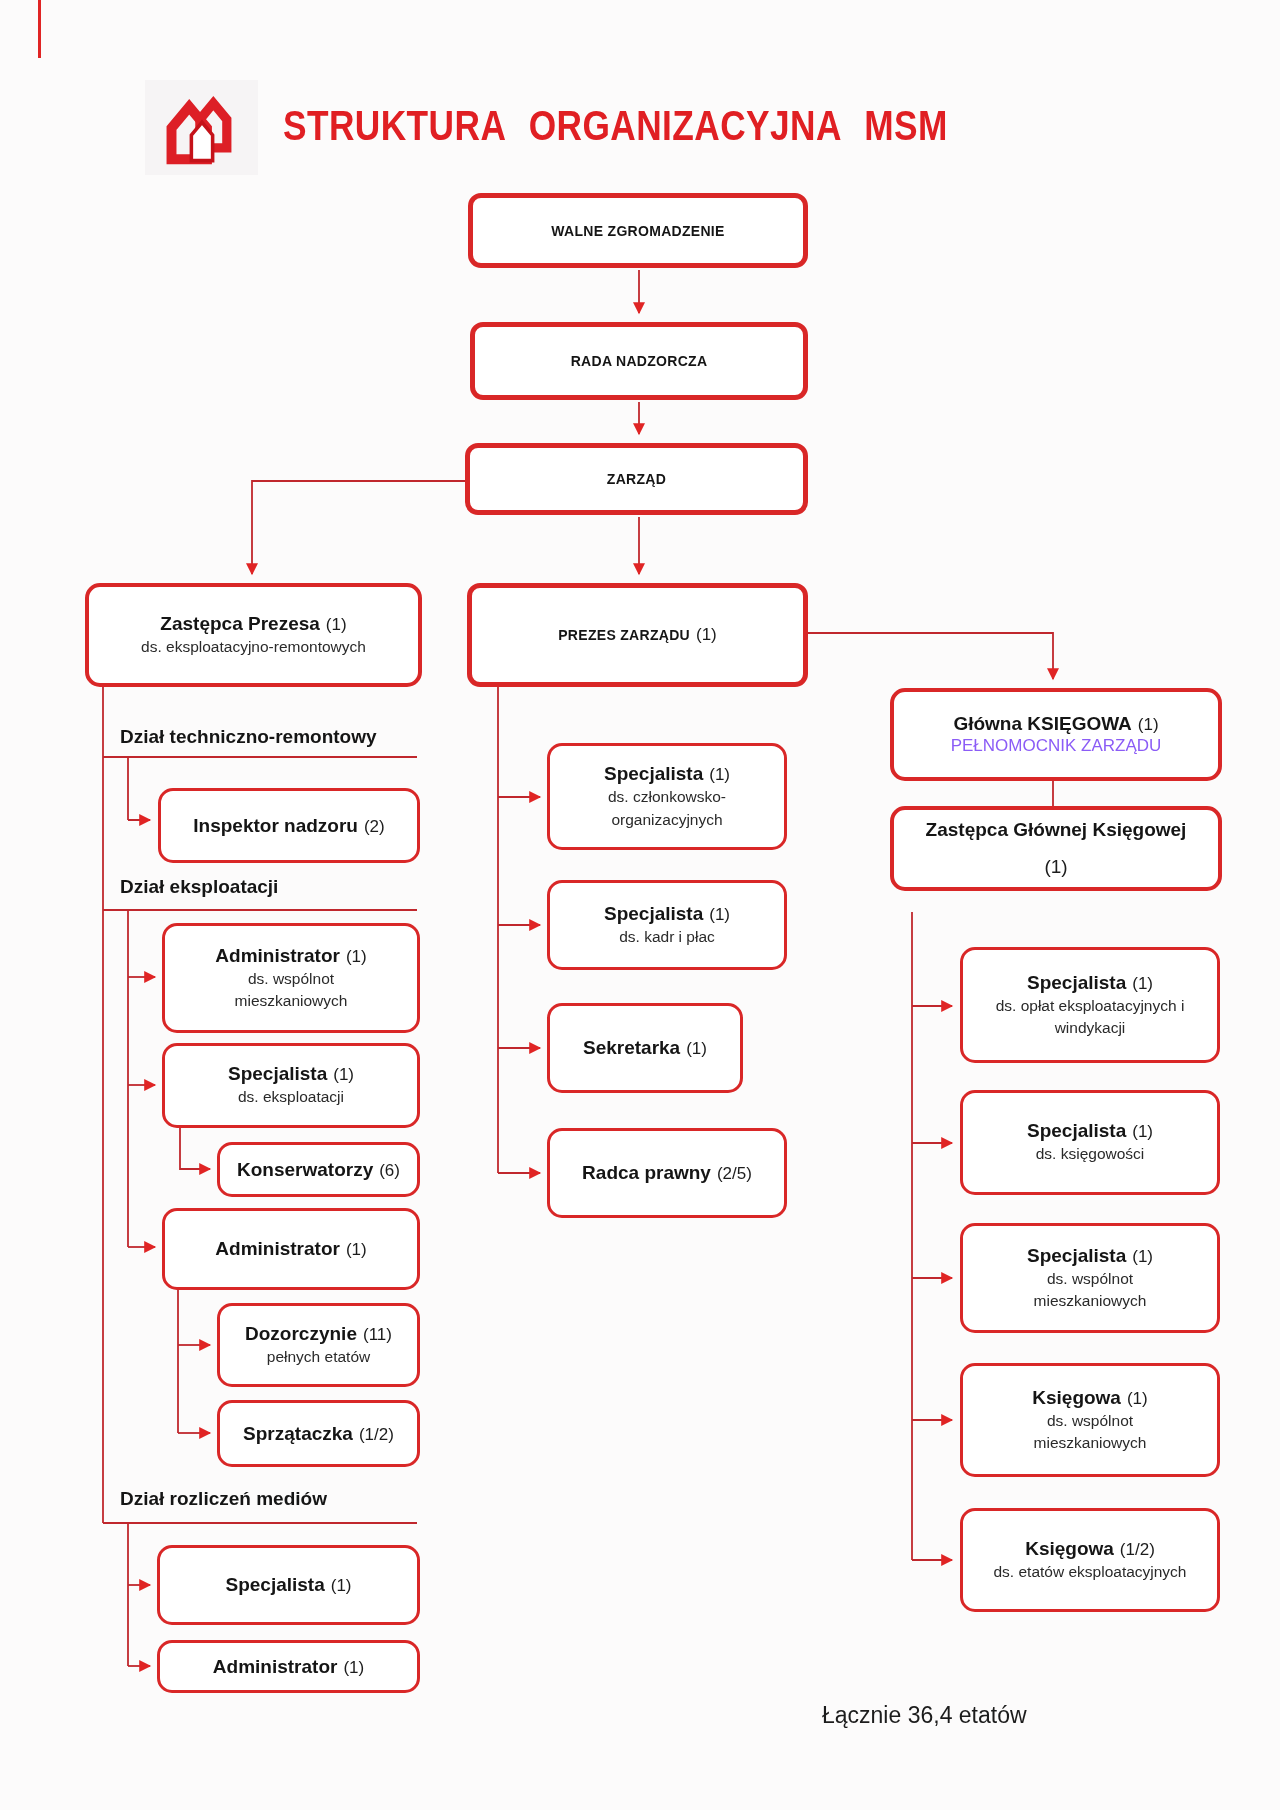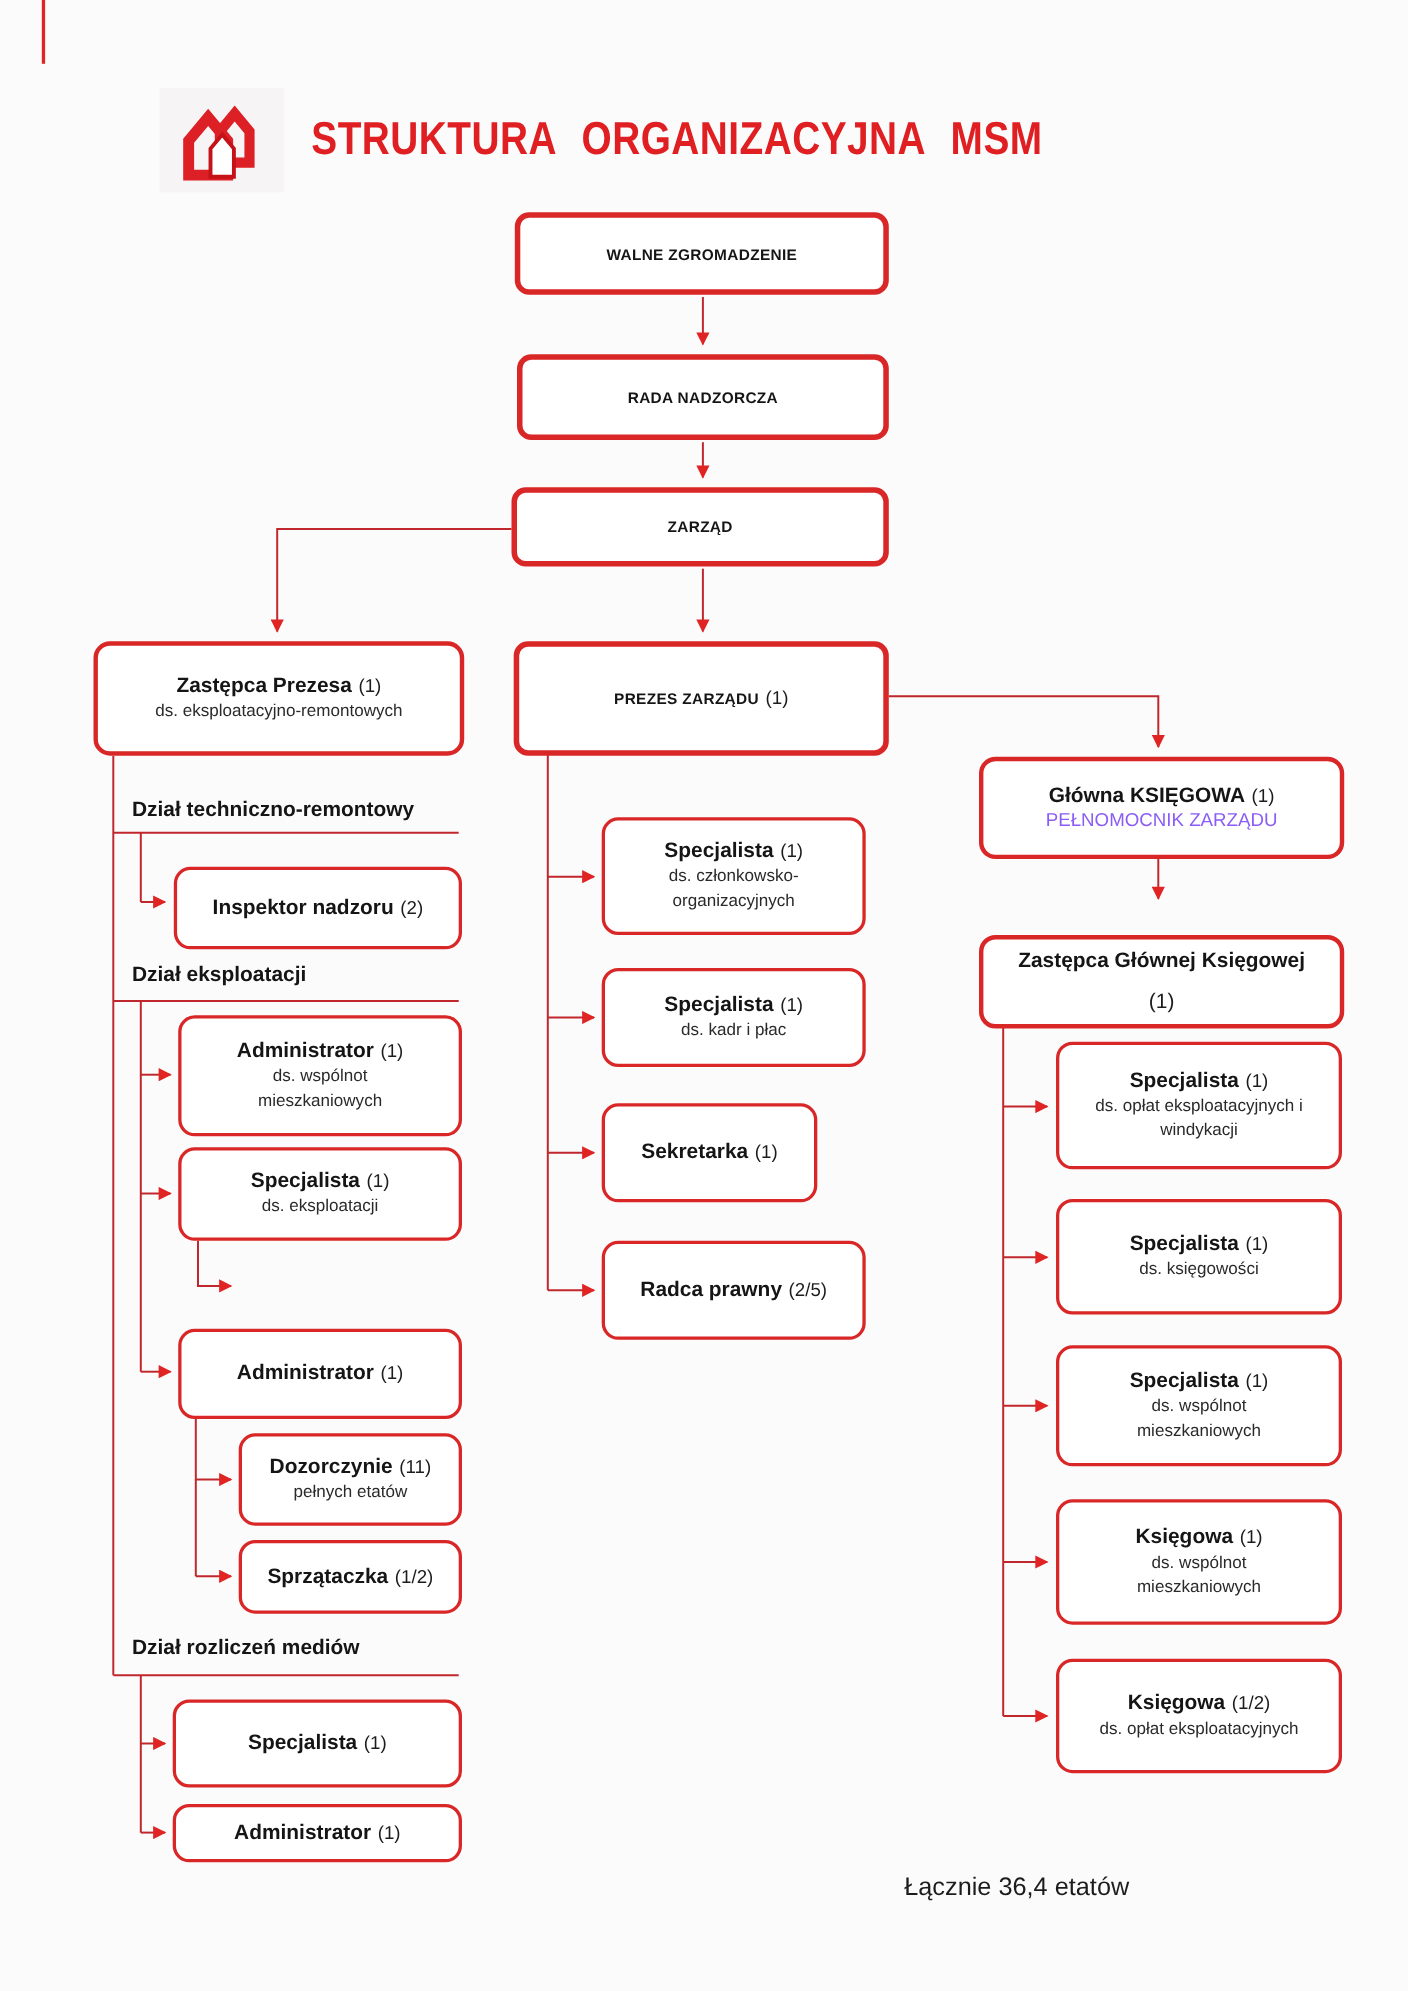--- a/index.html
+++ b/index.html
@@ -53,21 +53,21 @@
   #b-admin2       {left:162px;top:1208px;width:258px;height:82px;}
   #b-dozorczynie  {left:217px;top:1303px;width:203px;height:84px;}
   #b-sprzataczka  {left:217px;top:1400px;width:203px;height:67px;}
   #b-spec-media   {left:157px;top:1545px;width:263px;height:80px;}
   #b-admin3       {left:157px;top:1640px;width:263px;height:53px;}
   #b-spec-czlonk  {left:547px;top:743px;width:240px;height:107px;}
   #b-spec-kadr    {left:547px;top:880px;width:240px;height:90px;}
   #b-sekretarka   {left:547px;top:1003px;width:196px;height:90px;}
   #b-radca        {left:547px;top:1128px;width:240px;height:90px;}
   #b-glowna       {left:890px;top:688px;width:332px;height:93px;}
-  #b-zgk          {left:890px;top:850px;width:332px;height:85px;gap:12px;}
+  #b-zgk          {left:890px;top:806px;width:332px;height:85px;gap:12px;}
   #b-sp-oplat     {left:960px;top:947px;width:260px;height:116px;}
   #b-sp-ksieg     {left:960px;top:1090px;width:260px;height:105px;}
   #b-sp-wspol     {left:960px;top:1223px;width:260px;height:110px;}
   #b-ks1          {left:960px;top:1363px;width:260px;height:114px;}
   #b-ks12         {left:960px;top:1508px;width:260px;height:104px;}
   #h-tech  {left:120px;top:726px;}
   #h-ekspl {left:120px;top:876px;}
   #h-media {left:120px;top:1488px;}
 </style>
 </head>
@@ -190,20 +190,26 @@
   </div>
 
   <div class="box" id="b-spec-ekspl">
     <div class="line1">
       <span class="nm">Specjalista</span>
       <span class="cnt">(1)</span>
     </div>
     <div class="sub">ds. eksploatacji</div>
   </div>
 
+  <div class="box" id="b-konserw">
+    <div class="line1">
+      <span class="nm">Konserwatorzy</span>
+      <span class="cnt">(6)</span>
+    </div>
+  </div>
 
   <div class="box" id="b-admin2">
     <div class="line1">
       <span class="nm">Administrator</span>
       <span class="cnt">(1)</span>
     </div>
   </div>
 
   <div class="box" id="b-dozorczynie">
     <div class="line1">
@@ -315,18 +321,18 @@
     </div>
     <div class="sub">ds. wspólnot</div>
     <div class="sub">mieszkaniowych</div>
   </div>
 
   <div class="box" id="b-ks12">
     <div class="line1">
       <span class="nm">Księgowa</span>
       <span class="cnt">(1/2)</span>
     </div>
-    <div class="sub">ds. opłat eksploatacyjnych</div>
+    <div class="sub">ds. etatów eksploatacyjnych</div>
   </div>
 
   <div class="footer-note">Łącznie 36,4 etatów</div>
 
 </div>
 
 </body></html>

